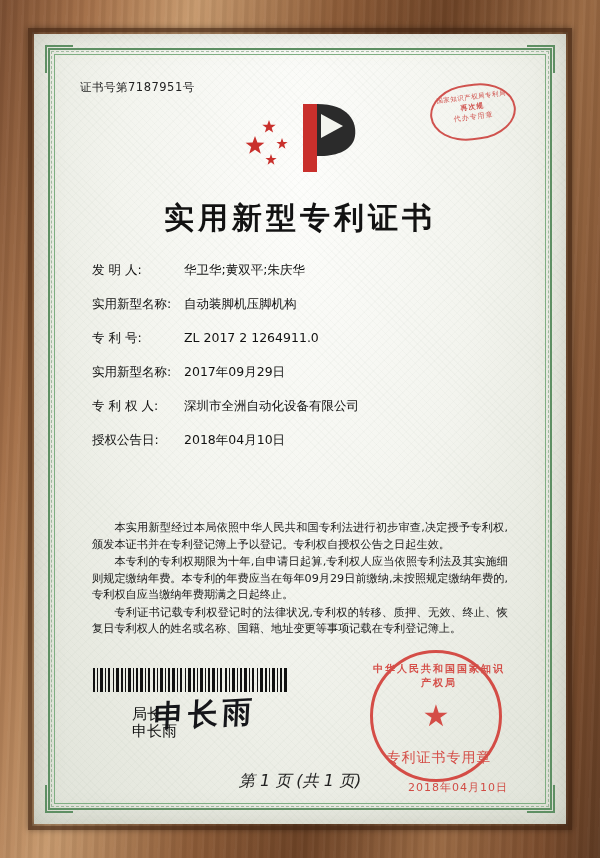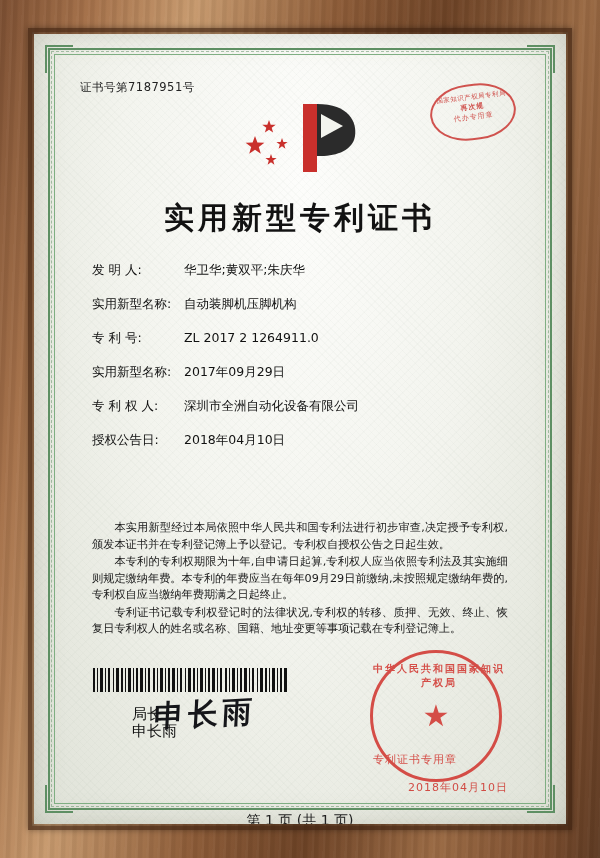--- a/index.html
+++ b/index.html
@@ -250,41 +250,42 @@
     left: 0; top: 9px;
     text-align: center;
     font-size: 10px;
     letter-spacing: 2px;
     font-weight: bold;
   }
   #seal .arc-bottom {
     position: absolute;
     width: 132px;
     left: 0; bottom: 12px;
-    text-align: left;
-    font-size: 11px;
+    text-align: center;
+    font-size: 14px;
     letter-spacing: 1px;
   }
   #seal-date {
     position: absolute;
     right: 18px;
     top: 700px;
     font-size: 11px;
     color: #cf3b34;
     letter-spacing: 1px;
     opacity: .9;
   }
 
   #page-footer {
     position: absolute;
-    top: 732px;
+    top: 691px;
     width: 452px;
     text-align: center;
-    font-size: 14px;
+    font-size: 16px;
     color: #222;
+    font-style: italic;
   }
 </style>
 </head>
 <body>
 
 <div id="frame">
   <div id="frame-inner-bevel"></div>
 
   <div id="paper">
     <div class="border-outer"></div>

